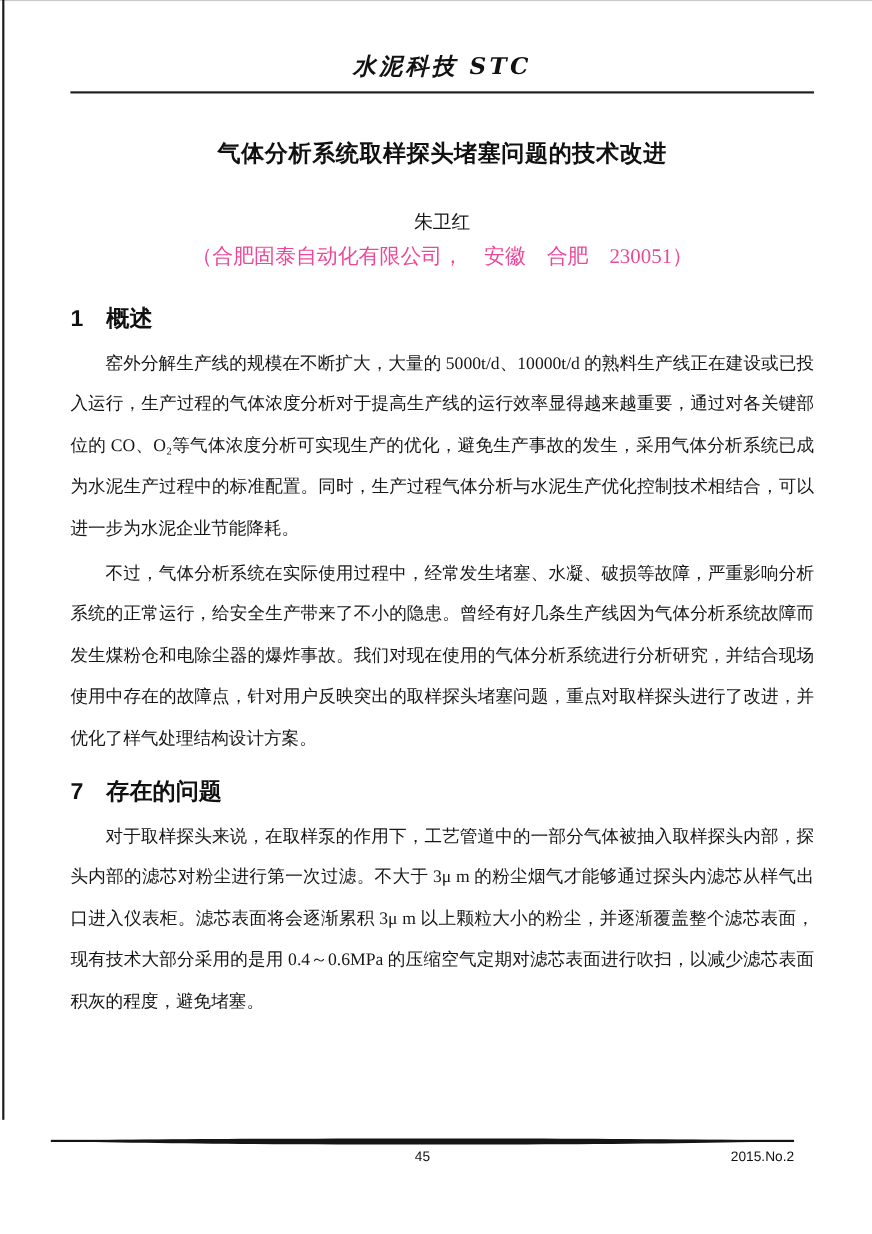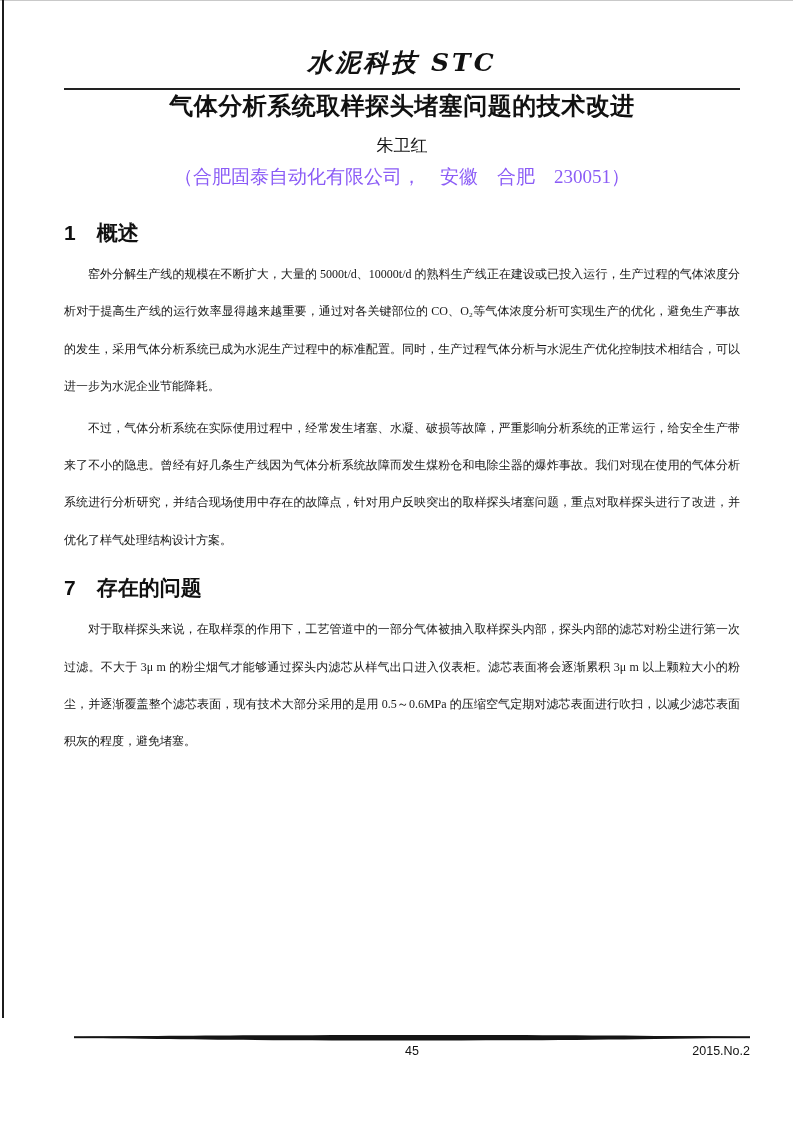--- a/index.html
+++ b/index.html
@@ -20,68 +20,69 @@
     position: absolute; top: 0; left: 2px; width: 2px; height: 1018px;
     background: #1c1c1c;
   }
   .content { position: absolute; left: 64px; top: 0; width: 676px; }
   .journal-title {
     margin-top: 46px;
     text-align: center;
     font-family: "DejaVu Serif", serif;
     font-style: italic;
     font-weight: bold;
-    font-size: 25px;
+    font-size: 21px;
     letter-spacing: 3px;
     color: #111;
   }
   .header-rule {
     margin-top: 9px;
     height: 0;
     border-top: 2.5px solid #222;
   }
   .article-title {
+    margin-top: 40px;
     text-align: center;
     font-family: Liberation Serif, serif;
     font-weight: 700;
-    font-size: 24px;
+    font-size: 21px;
     letter-spacing: 0.5px;
     color: #111;
   }
   .author {
-    margin-top: 12px;
+    margin-top: 37px;
     text-align: center;
     font-size: 17px;
     color: #151515;
   }
   .affiliation {
     margin-top: 7px;
     text-align: center;
     font-size: 19px;
-    color: #8b5cf6;
+    color: #ec4899;
   }
   .section-heading {
     margin: 15px 0 9px 0;
     font-family: "Liberation Sans", "DejaVu Sans", sans-serif;
     font-weight: 700;
     font-size: 21px;
     color: #111;
   }
   .section-heading.first { margin-top: 29px; }
   p.body-par {
-    font-size: 12px;
+    font-size: 16px;
     line-height: 37.4px;
     text-align: justify;
     text-indent: 2em;
     margin: 4px 0;
     color: #161616;
     word-break: break-all;
   }
   .page-footer {
-    position: absolute; left: 74px; top: 1034px; width: 676px;
+    position: absolute; left: 46px; top: 1034px; width: 676px;
   }
   .footer-rule-svg { display: block; width: 676px; height: 9px; }
   .footer-row {
     position: relative;
     margin-top: 1px;
     height: 18px;
     font-family: "Liberation Sans", "DejaVu Sans", sans-serif;
     font-size: 12.5px;
     color: #111;
   }
@@ -105,21 +106,21 @@
   <div class="affiliation">（合肥固泰自动化有限公司，　安徽　合肥　230051）</div>
 
   <h2 class="section-heading first">1　概述</h2>
 
   <p class="body-par">窑外分解生产线的规模在不断扩大，大量的 5000t/d、10000t/d 的熟料生产线正在建设或已投入运行，生产过程的气体浓度分析对于提高生产线的运行效率显得越来越重要，通过对各关键部位的 CO、O₂等气体浓度分析可实现生产的优化，避免生产事故的发生，采用气体分析系统已成为水泥生产过程中的标准配置。同时，生产过程气体分析与水泥生产优化控制技术相结合，可以进一步为水泥企业节能降耗。</p>
 
   <p class="body-par">不过，气体分析系统在实际使用过程中，经常发生堵塞、水凝、破损等故障，严重影响分析系统的正常运行，给安全生产带来了不小的隐患。曾经有好几条生产线因为气体分析系统故障而发生煤粉仓和电除尘器的爆炸事故。我们对现在使用的气体分析系统进行分析研究，并结合现场使用中存在的故障点，针对用户反映突出的取样探头堵塞问题，重点对取样探头进行了改进，并优化了样气处理结构设计方案。</p>
 
   <h2 class="section-heading">7　存在的问题</h2>
 
-  <p class="body-par">对于取样探头来说，在取样泵的作用下，工艺管道中的一部分气体被抽入取样探头内部，探头内部的滤芯对粉尘进行第一次过滤。不大于 3μ m 的粉尘烟气才能够通过探头内滤芯从样气出口进入仪表柜。滤芯表面将会逐渐累积 3μ m 以上颗粒大小的粉尘，并逐渐覆盖整个滤芯表面，现有技术大部分采用的是用 0.5～0.6MPa 的压缩空气定期对滤芯表面进行吹扫，以减少滤芯表面积灰的程度，避免堵塞。</p>
+  <p class="body-par">对于取样探头来说，在取样泵的作用下，工艺管道中的一部分气体被抽入取样探头内部，探头内部的滤芯对粉尘进行第一次过滤。不大于 3μ m 的粉尘烟气才能够通过探头内滤芯从样气出口进入仪表柜。滤芯表面将会逐渐累积 3μ m 以上颗粒大小的粉尘，并逐渐覆盖整个滤芯表面，现有技术大部分采用的是用 0.4～0.6MPa 的压缩空气定期对滤芯表面进行吹扫，以减少滤芯表面积灰的程度，避免堵塞。</p>
 
 </div>
 
 <div class="page-footer">
   <svg class="footer-rule-svg" viewBox="0 0 676 9" xmlns="http://www.w3.org/2000/svg" preserveAspectRatio="none">
     <rect x="0" y="2.2" width="676" height="2" fill="#151515"></rect>
     <path d="M0 3.2 C 170 0.2, 506 0.2, 676 3.2 C 506 7.6, 170 7.6, 0 3.2 Z" fill="#151515"></path>
   </svg>
   <div class="footer-row">
     <span class="footer-page-number">45</span>

